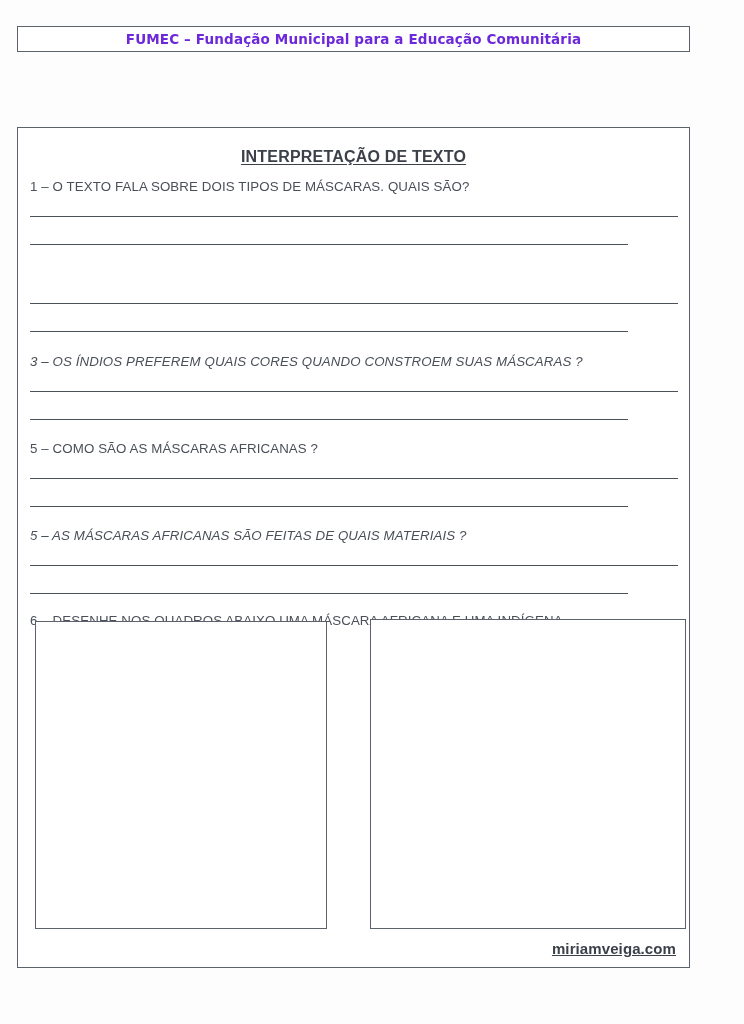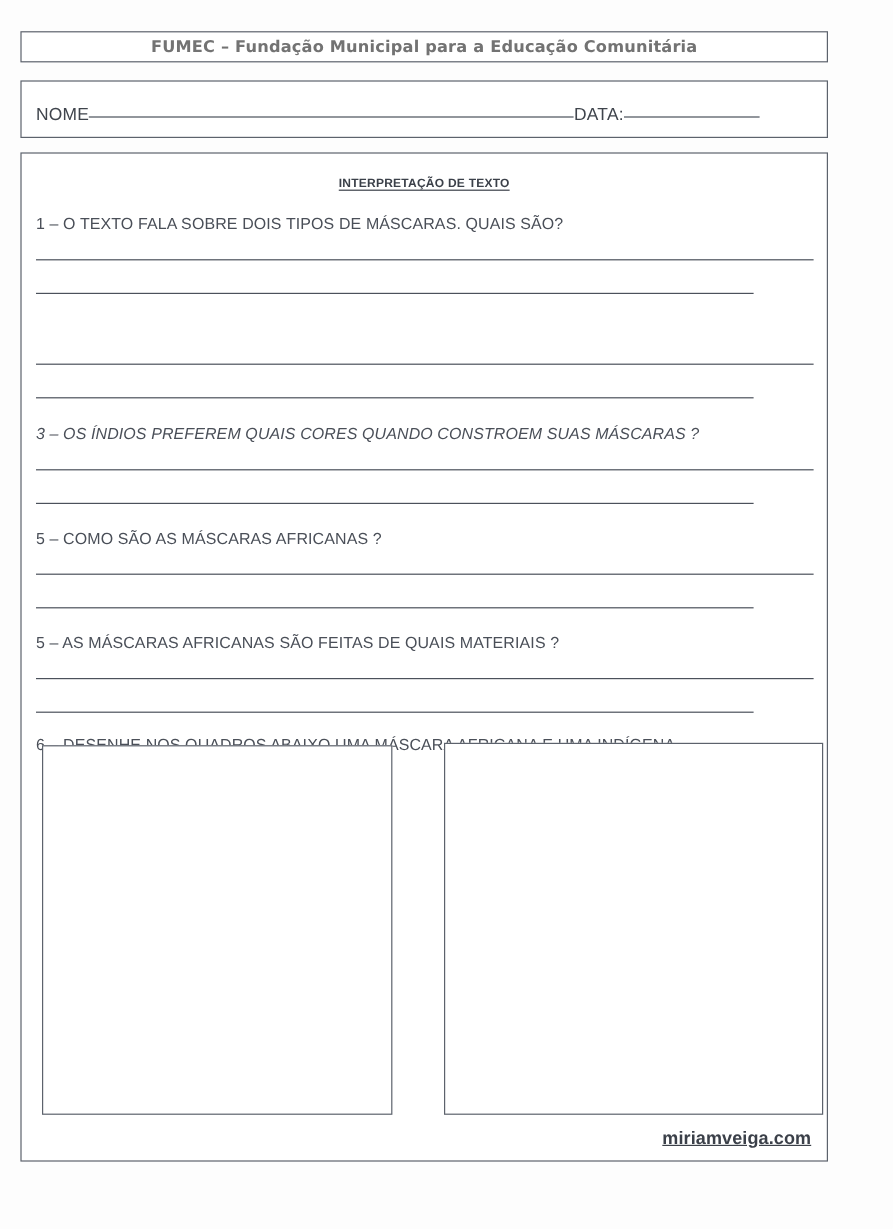--- a/index.html
+++ b/index.html
@@ -33,21 +33,21 @@
     background: #fff;
     display: flex;
     align-items: center;
     justify-content: center;
     box-sizing: border-box;
   }
   .header-title {
     font-family: "DejaVu Sans", sans-serif;
     font-size: 13.5px;
     font-weight: bold;
-    color: #737373;
+    color: #6d28d9;
     letter-spacing: 0.15px;
     white-space: nowrap;
   }
 
   
   .name-box {
     position: absolute;
     left: 17px;
     top: 67px;
     width: 673px;
@@ -92,21 +92,21 @@
     background: #fff;
     box-sizing: border-box;
   }
 
   .section-title {
     position: absolute;
     left: 0;
     top: 20px;
     width: 100%;
     text-align: center;
-    font-size: 10px;
+    font-size: 16px;
     font-weight: bold;
     color: #3b4049;
     text-decoration: underline;
     text-underline-offset: 2px;
     letter-spacing: 0.2px;
   }
 
   .question {
     position: absolute;
     left: 12px;
@@ -157,49 +157,41 @@
 </style>
 </head>
 <body>
 
 <div class="page">
 
   <div class="header-box">
     <span class="header-title">FUMEC – Fundação Municipal para a Educação Comunitária</span>
   </div>
 
-  <div class="name-box">
-    <div class="name-row">
-      <span class="field-label">NOME</span>
-      <span class="rule rule-nome"></span>
-      <span class="field-label">DATA:</span>
-      <span class="rule rule-data"></span>
-    </div>
-  </div>
 
   <div class="main-frame">
 
     <div class="section-title">INTERPRETAÇÃO DE TEXTO</div>
 
     <div class="question" style="top:51px;text-align:center;">1 – O TEXTO FALA SOBRE DOIS TIPOS DE MÁSCARAS. QUAIS SÃO?</div>
     <div class="answer-line" style="top:88px;  width:648px;"></div>
     <div class="answer-line" style="top:116px; width:598px;"></div>
 
     <div class="answer-line" style="top:175px; width:648px;"></div>
     <div class="answer-line" style="top:203px; width:598px;"></div>
 
     <div class="question" style="top:226px;font-style:italic;">3 – OS ÍNDIOS PREFEREM QUAIS CORES QUANDO CONSTROEM SUAS MÁSCARAS ?</div>
     <div class="answer-line" style="top:263px; width:648px;"></div>
     <div class="answer-line" style="top:291px; width:598px;"></div>
 
     <div class="question" style="top:313px;">5 – COMO SÃO AS MÁSCARAS AFRICANAS ?</div>
     <div class="answer-line" style="top:350px; width:648px;"></div>
     <div class="answer-line" style="top:378px; width:598px;"></div>
 
-    <div class="question" style="top:400px;">5 – AS MÁSCARAS AFRICANAS SÃO FEITAS DE QUAIS MATERIAIS ?</div>
+    <div class="question" style="top:400px;font-style:italic;">5 – AS MÁSCARAS AFRICANAS SÃO FEITAS DE QUAIS MATERIAIS ?</div>
     <div class="answer-line" style="top:437px; width:648px;"></div>
     <div class="answer-line" style="top:465px; width:598px;"></div>
 
     <div class="question" style="top:485px;">6 – DESENHE NOS QUADROS ABAIXO UMA MÁSCARA AFRICANA E UMA INDÍGENA</div>
 
     <div class="draw-box draw-box-left"></div>
     <div class="draw-box draw-box-right"></div>
 
     <div class="footer-credit">miriamveiga.com</div>
 

